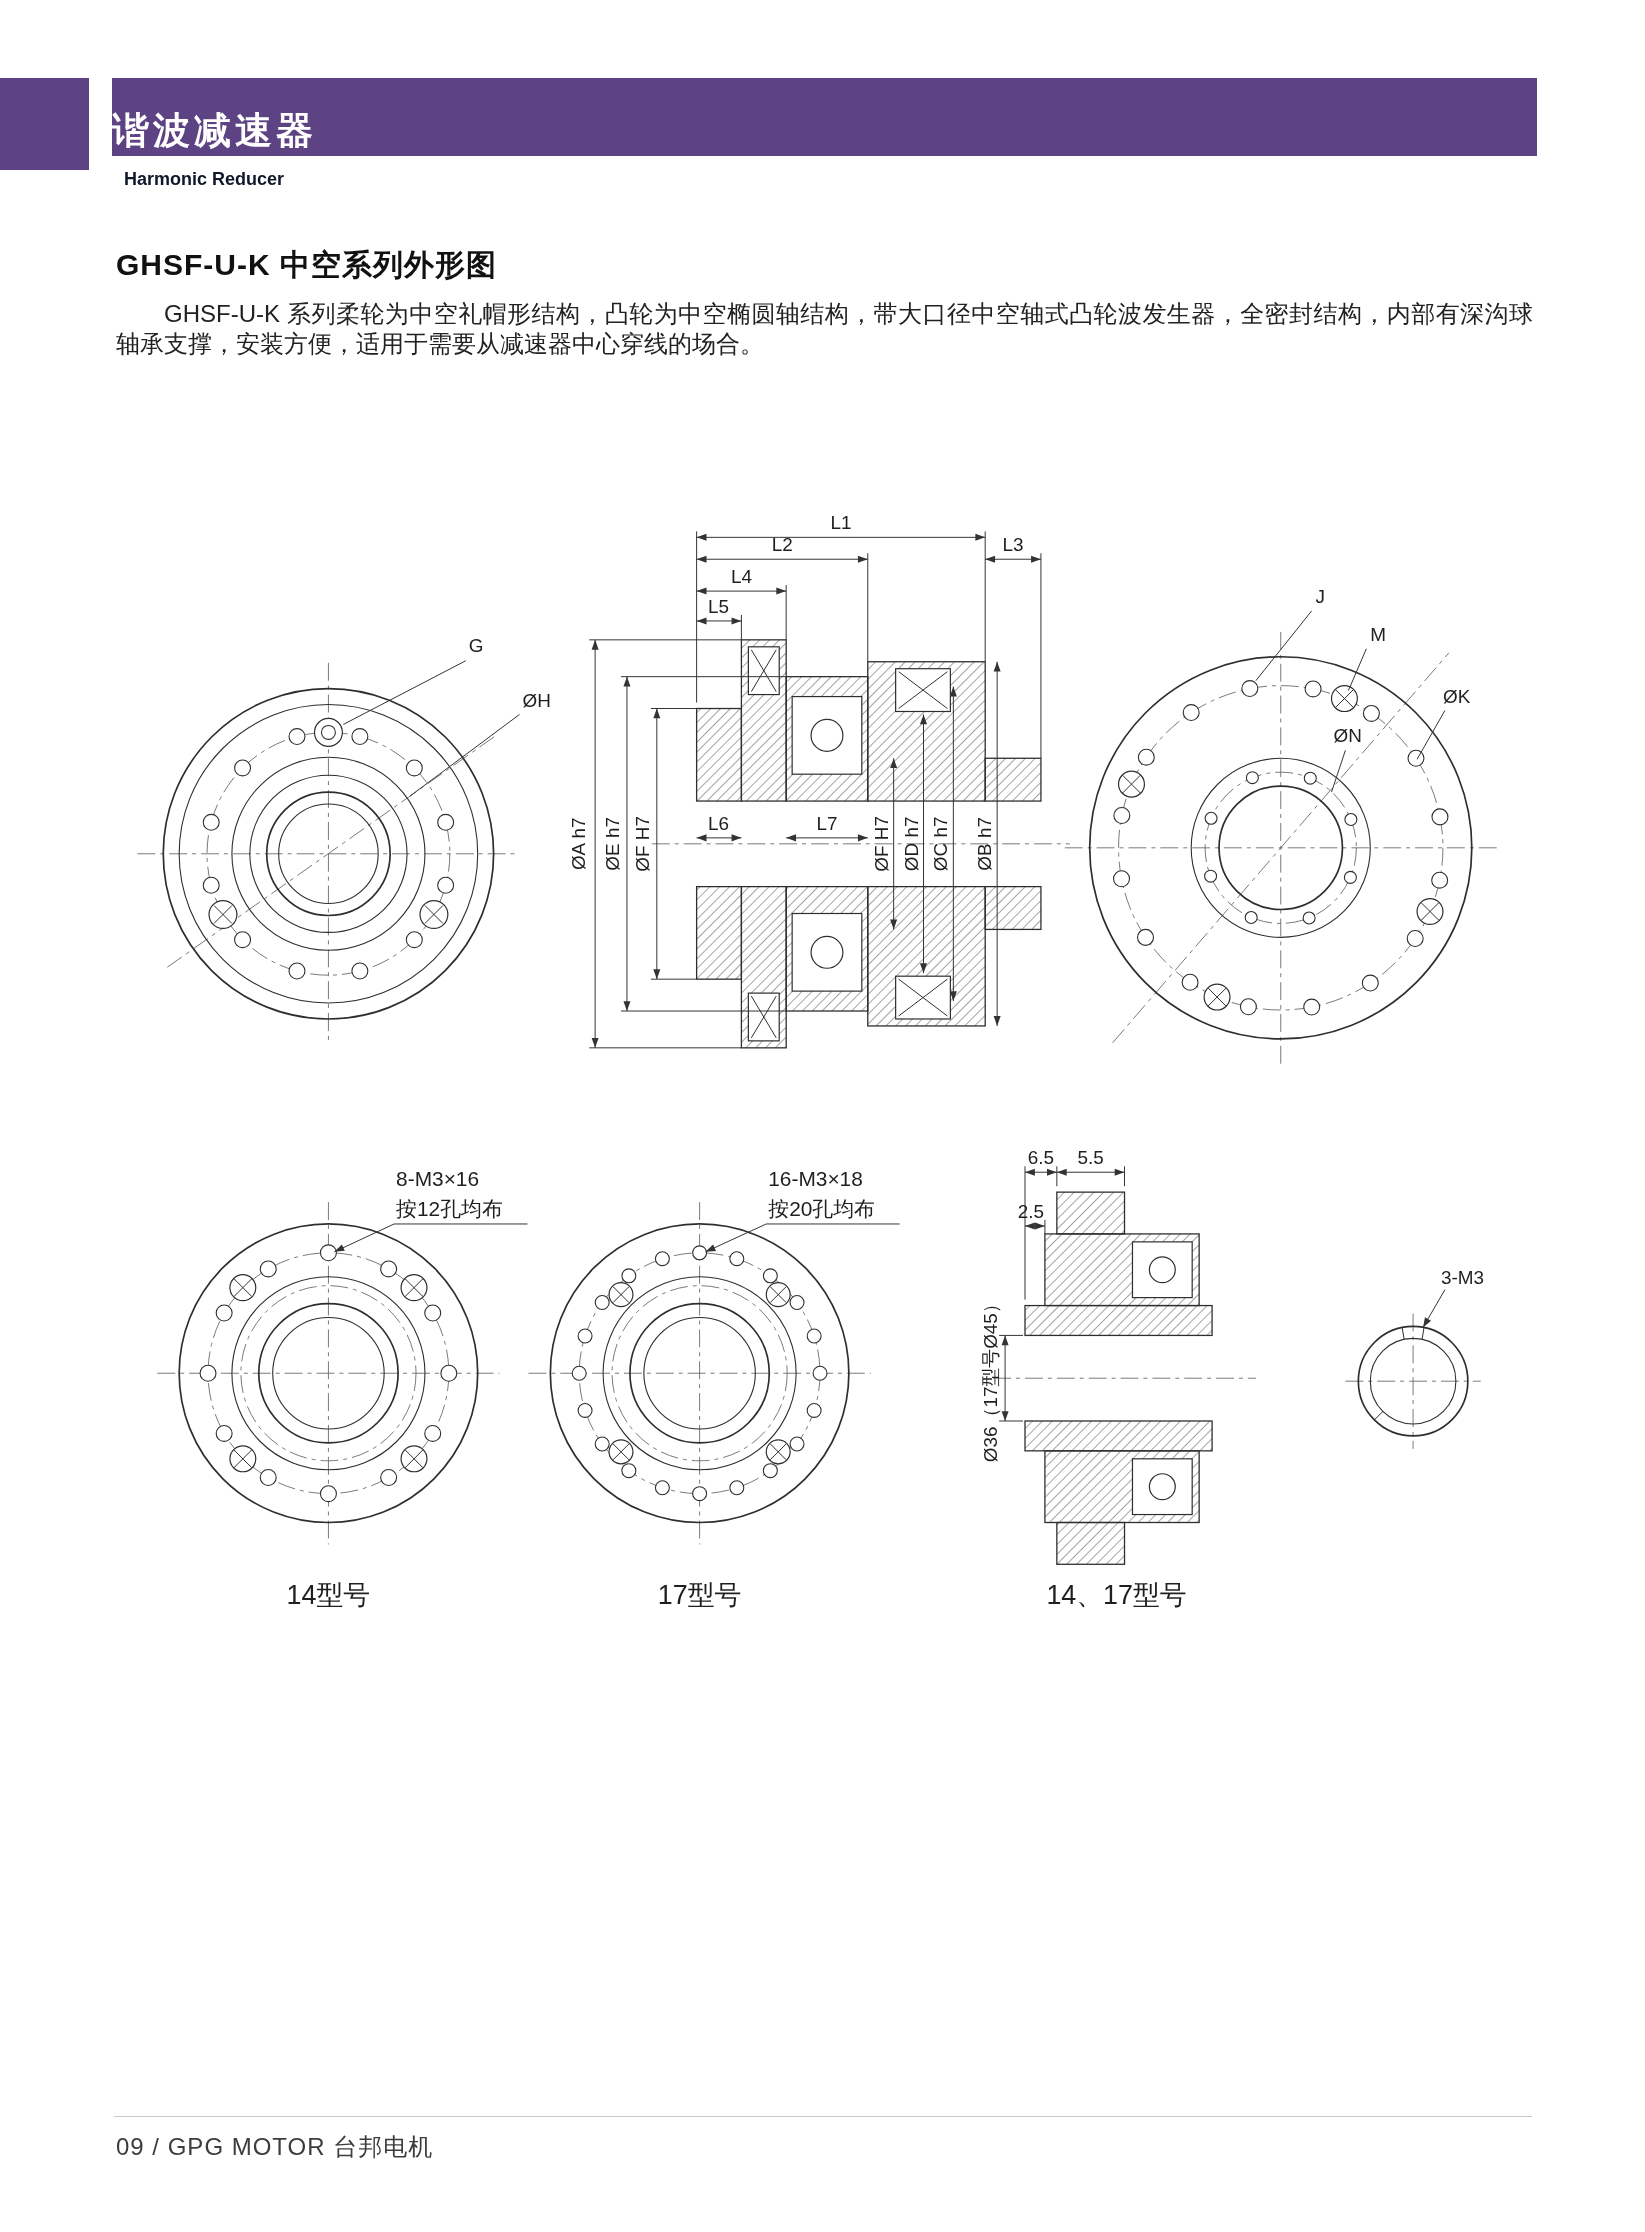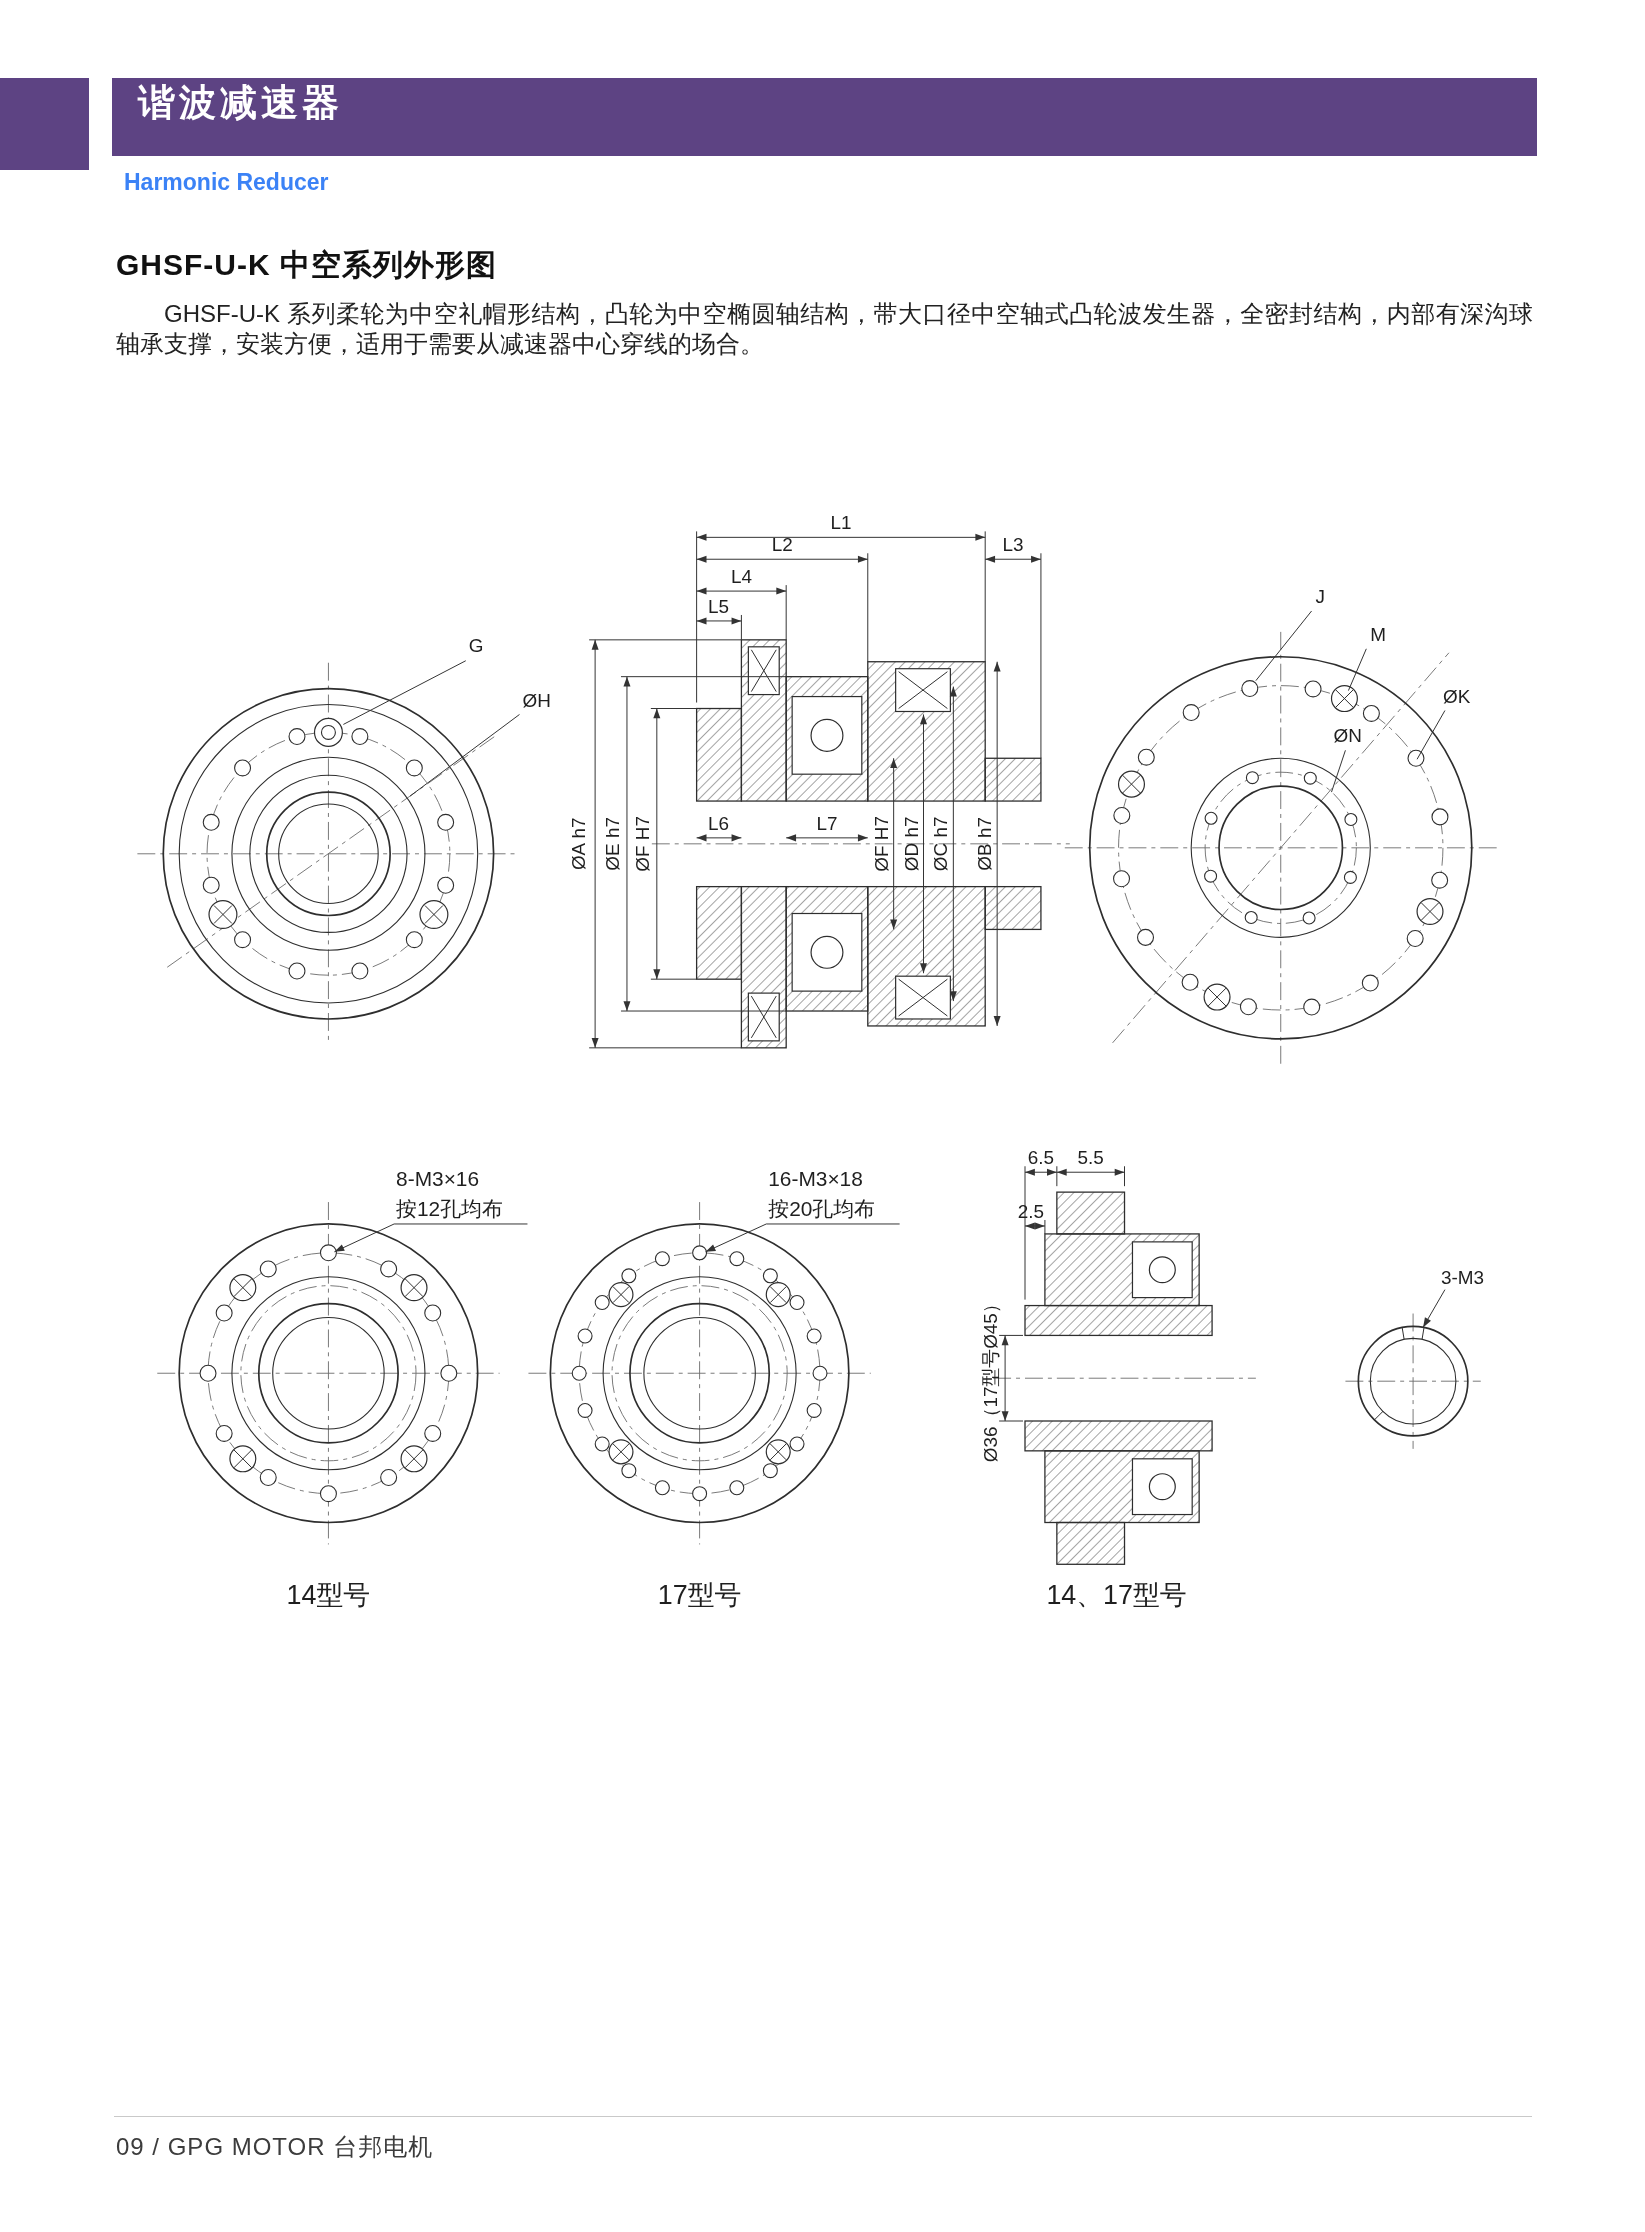--- a/index.html
+++ b/index.html
@@ -1,23 +1,23 @@
 <!DOCTYPE html>
 <html style="--accent: #5d4383;"><head>
 <meta charset="utf-8">
 <style>
   *{margin:0;padding:0;box-sizing:border-box}
   body{background:#ffffff}
   .page{position:relative;width:1646px;height:2233px;background:#ffffff;
         font-family:"Liberation Sans","DejaVu Sans",sans-serif;color:#1a1a1a;overflow:hidden}
   .corner-square{position:absolute;left:0;top:78px;width:89px;height:92px;background:var(--accent,#5d4383)}
   .header-bar{position:absolute;left:112px;top:78px;width:1425px;height:78px;
-              background:var(--accent,#5d4383);display:flex;align-items:flex-start;padding-left:26px}
+              background:var(--accent,#5d4383);display:flex;align-items:flex-end;}
   .header-cn{font-size:37px;font-weight:bold;color:#ffffff;letter-spacing:4px}
-  .header-en{position:absolute;left:124px;top:169px;font-size:23px;font-weight:bold;color:#3b82f6}
+  .header-en{position:absolute;left:124px;top:169px;font-size:18px;font-weight:bold;color:#0f172a}
   .section-title{position:absolute;left:116px;top:245px;font-size:30px;font-weight:bold;color:#111;letter-spacing:1px}
   .body-para{position:absolute;left:116px;top:299px;width:1417px;font-size:24px;line-height:30px;
              text-align:justify;text-indent:2em;color:#222}
   .drawings{position:absolute;left:0;top:0;width:1646px;height:2233px}
   .footer-rule{position:absolute;left:114px;top:2116px;width:1418px;height:1px;background:#c9c9c9}
   .footer-text{position:absolute;left:116px;top:2131px;font-size:24px;font-weight:normal;color:#3c3c3c;letter-spacing:1px}
   
   .ol{fill:none;stroke:#2e2e2e;stroke-width:1.7}
   .md{fill:none;stroke:#2e2e2e;stroke-width:1.1}
   .cl{fill:none;stroke:#6a6a6a;stroke-width:.9;stroke-dasharray:18 5 4 5}

